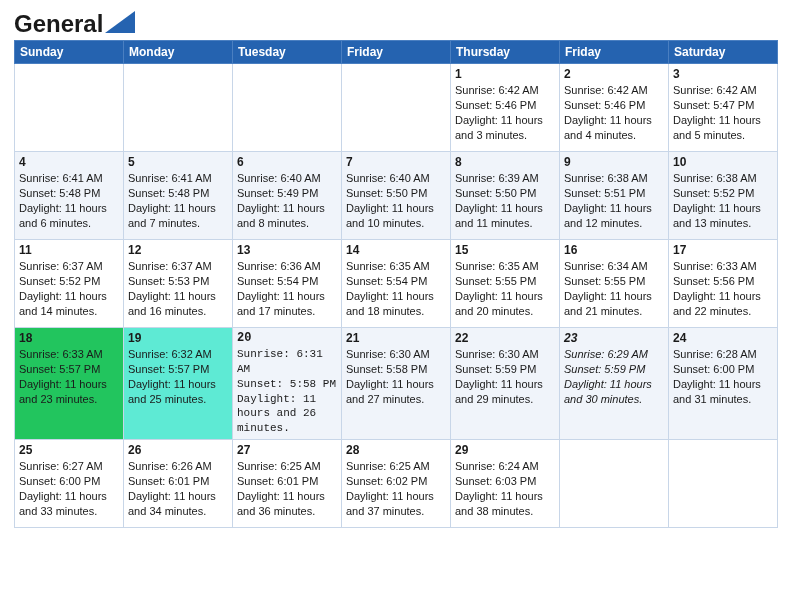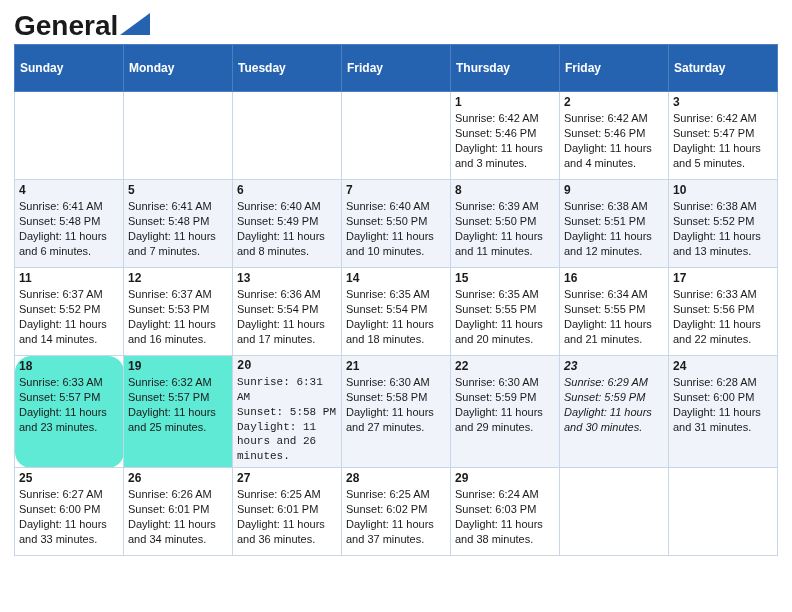--- a/index.html
+++ b/index.html
@@ -43,21 +43,21 @@
     }
     .calendar {
       width: 100%;
       border-collapse: collapse;
     }
     .calendar th {
       background: #2563b0;
       color: #fff;
       font-size: 12px;
       font-weight: bold;
-      padding: 16px 5px;
+      padding: 4px 5px;
       text-align: left;
       border: 1px solid #4a7fc1;
     }
     .calendar td {
       border: 1px solid #c8d6e8;
       vertical-align: top;
       padding: 3px 4px;
       width: calc(100%/7);
       background: #fff;
       min-height: 72px;
@@ -80,21 +80,21 @@
     }
     .empty { background: #fff !important; }
   </style>
 </head>
 <body>
 
 <div class="page">
   <div class="header">
     <div class="logo">
       <div style="display:flex;align-items:center;">
-        <span style="font-size:28px;font-weight:bold;color:#1a1a1a;">General</span>
+        <span style="font-size:24px;font-weight:bold;color:#1a1a1a;">General</span>
         <svg width="30" height="22" viewBox="0 0 30 22" style="margin-left:2px;margin-top:-4px;">
           <polygon points="0,22 30,0 30,22" fill="#2563b0"></polygon>
         </svg>
       </div>
       <span style="font-size:22px;font-weight:bold;color:#2563b0;margin-top:-6px;margin-left:2px;"></span>
     </div>
     <div class="title-block">
       <div class="title-month"></div>
       <div class="title-location"></div>
     </div>
@@ -185,21 +185,21 @@
           <td>
             <span class="day-num">16</span>
             <div class="day-info">Sunrise: 6:34 AM<br>Sunset: 5:55 PM<br>Daylight: 11 hours and 21 minutes.</div>
           </td>
           <td>
             <span class="day-num">17</span>
             <div class="day-info">Sunrise: 6:33 AM<br>Sunset: 5:56 PM<br>Daylight: 11 hours and 22 minutes.</div>
           </td>
         </tr>
         <tr>
-          <td style="background: #5eead4; border-radius: 16px;">
+          <td style="background: #22c55e;">
             <span class="day-num">18</span>
             <div class="day-info">Sunrise: 6:33 AM<br>Sunset: 5:57 PM<br>Daylight: 11 hours and 23 minutes.</div>
           </td>
           <td style="background: #5eead4;">
             <span class="day-num">19</span>
             <div class="day-info">Sunrise: 6:32 AM<br>Sunset: 5:57 PM<br>Daylight: 11 hours and 25 minutes.</div>
           </td>
           <td style="background: rgb(240, 244, 250); font-family: Liberation Mono, monospace;">
             <span class="day-num">20</span>
             <div class="day-info">Sunrise: 6:31 AM<br>Sunset: 5:58 PM<br>Daylight: 11 hours and 26 minutes.</div>

